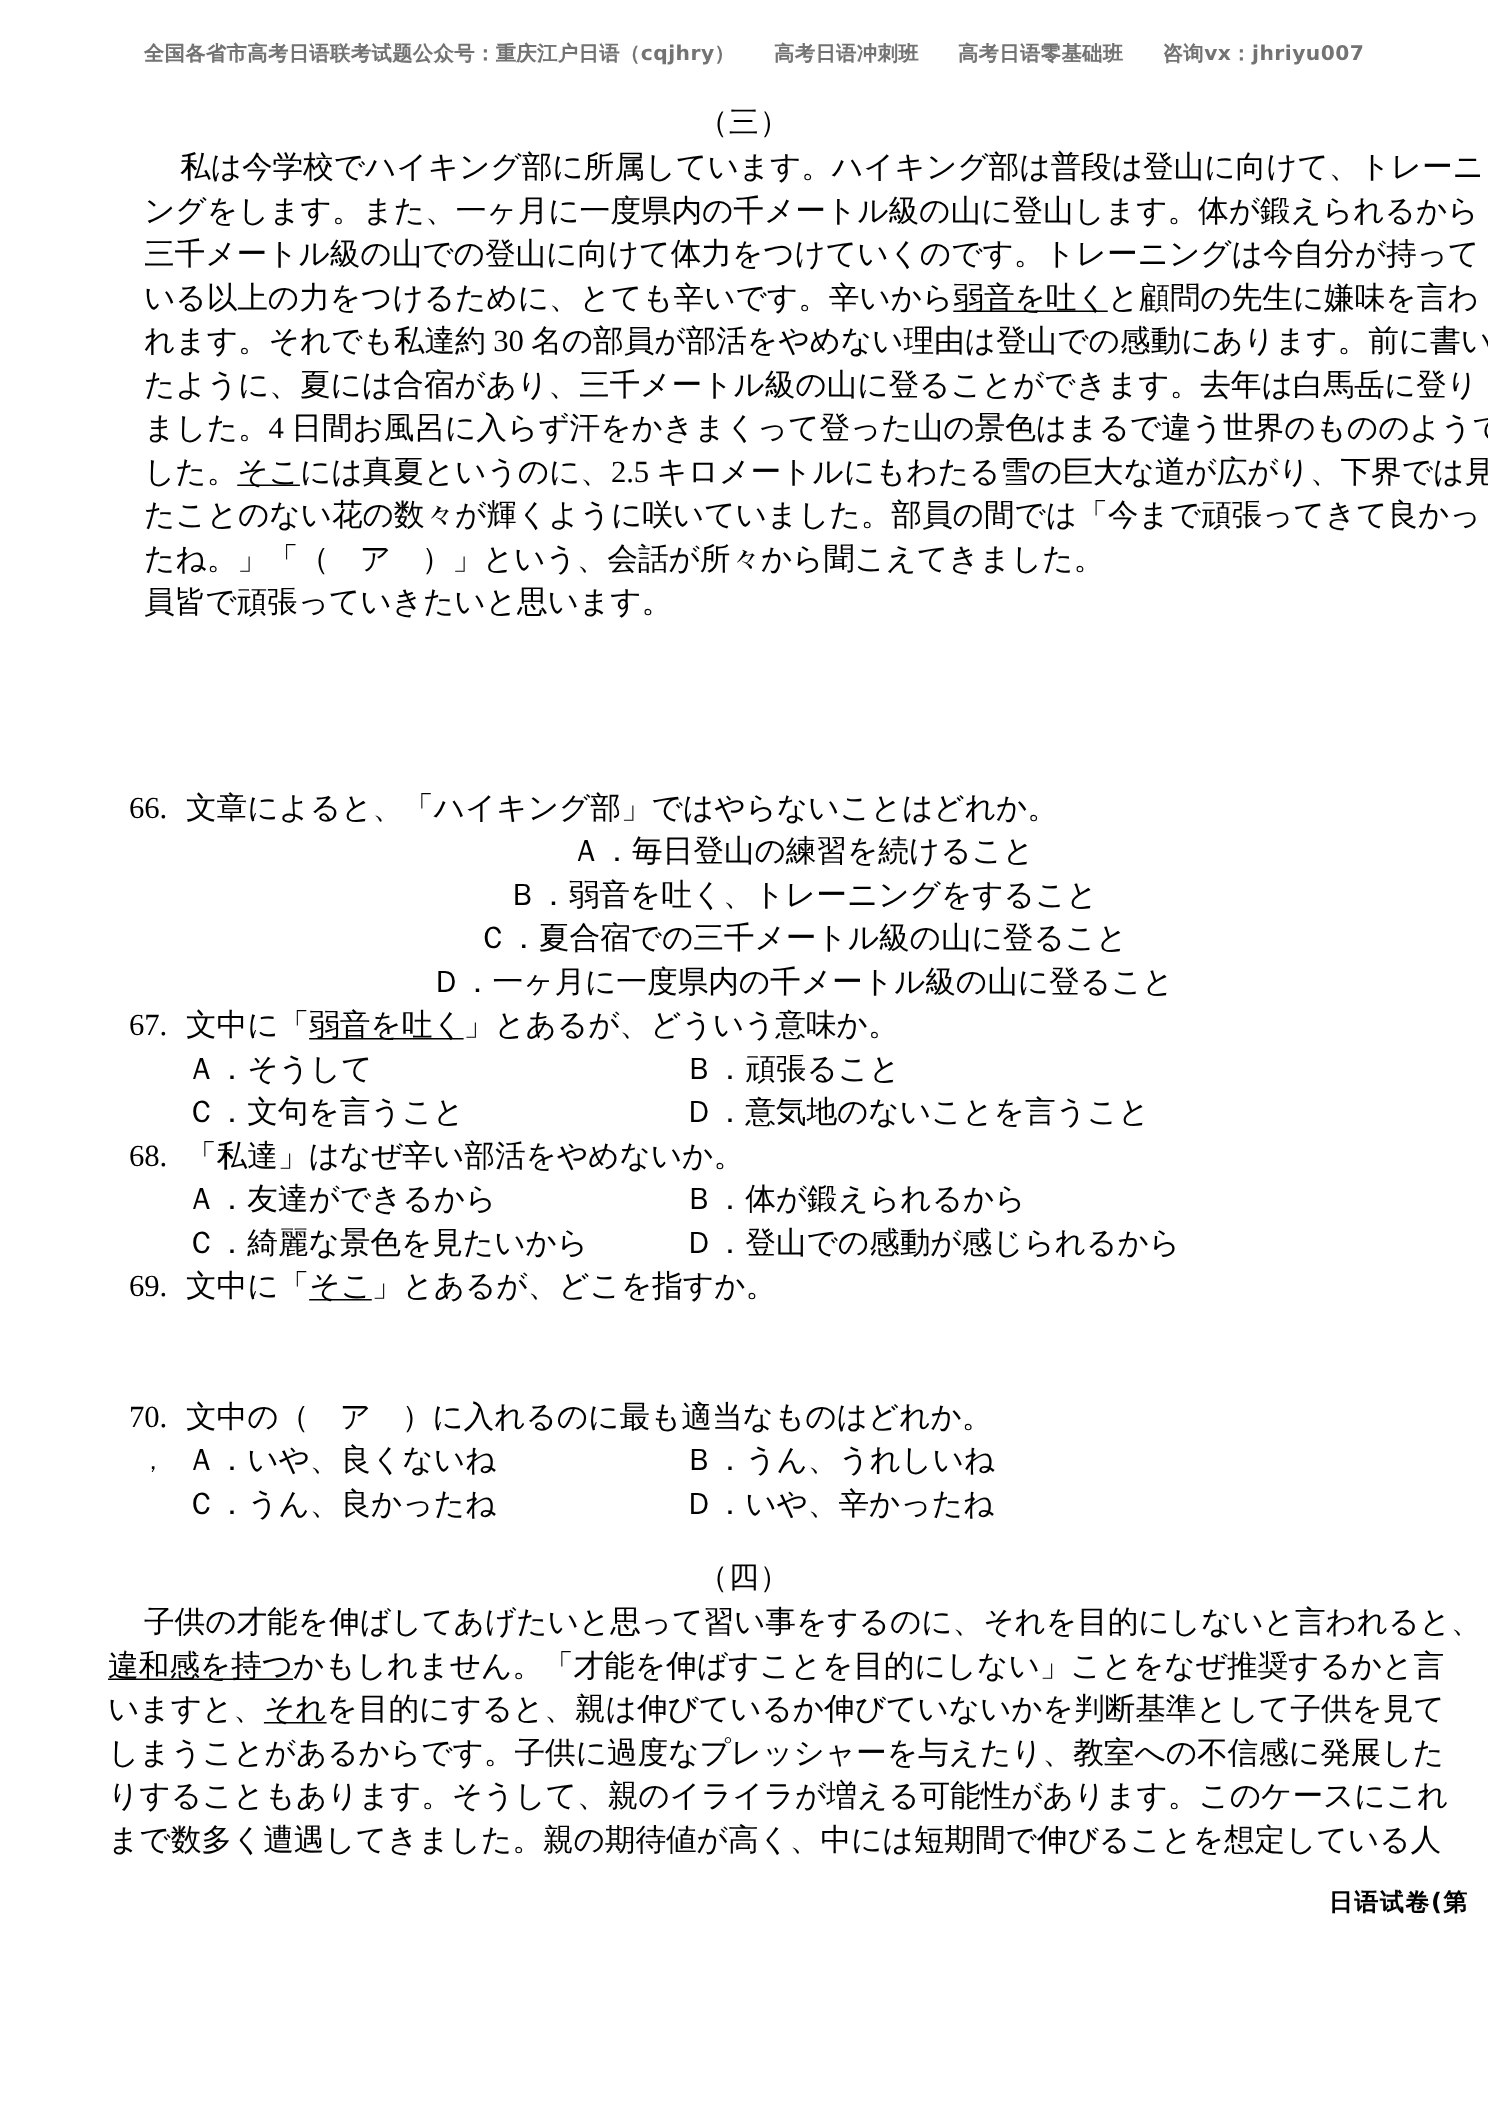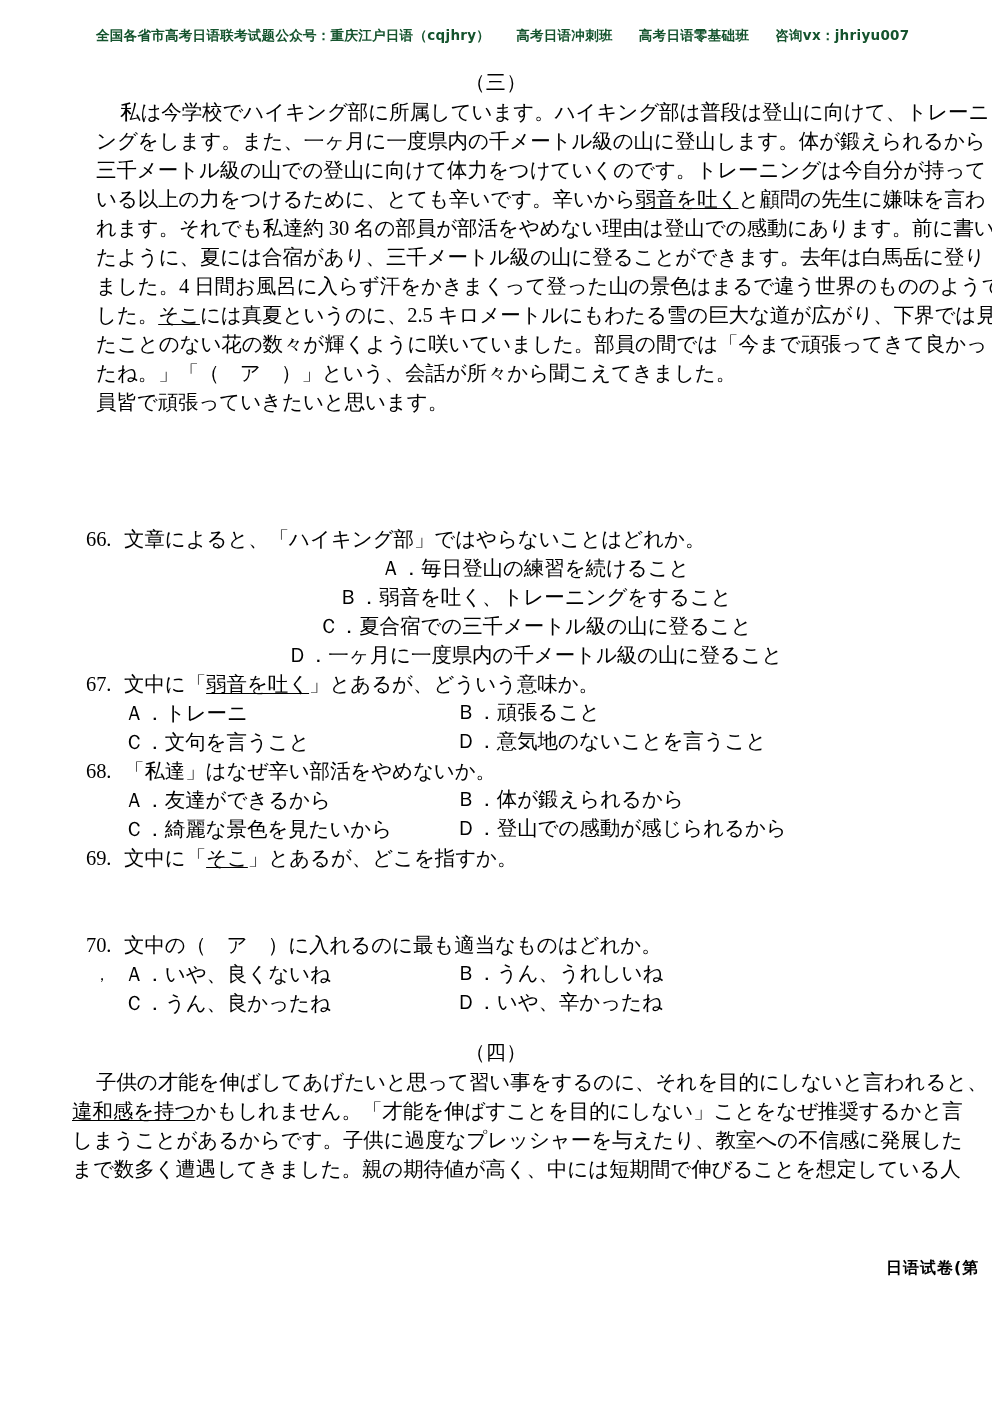--- a/index.html
+++ b/index.html
@@ -26,21 +26,21 @@
   
   .header-line {
     position: absolute;
     top: 27px;
     left: 96px;
     right: 40px;
     font-family: "DejaVu Sans", "Liberation Sans", sans-serif;
     font-size: 13.5px;
     letter-spacing: 0.3px;
     white-space: nowrap;
-    color: #14532d;
+    color: #737373;
     font-weight: 600;
   }
   .header-line .seg { margin-right: 26px; }
   .header-line .seg:last-child { margin-right: 0; }
 
   
   .section-label {
     text-align: center;
     font-size: 20px;
     line-height: 29px;
@@ -101,21 +101,21 @@
     white-space: nowrap;
     position: relative;
     height: 29px;
   }
   .opts-grid .ocell {
     position: absolute;
     top: 0;
     white-space: nowrap;
   }
   .opts-grid .c1 { left: 38px; }
-  .opts-grid .c2 { left: 370px; font-family: Liberation Mono, monospace; }
+  .opts-grid .c2 { left: 370px; }
 
   .stray-comma {
     position: absolute;
     font-size: 16px;
     line-height: 29px;
   }
 
   
   #region-three-label { position: absolute; top: 68px;  left: 0;   width: 992px; }
   #region-three-body  { position: absolute; top: 98px;  left: 96px; width: 824px; }
@@ -180,21 +180,21 @@
       <span class="opt">Ｂ．弱音を吐く、トレーニングをすること</span>
       <span class="opt">Ｃ．夏合宿での三千メートル級の山に登ること</span>
       <span class="opt">Ｄ．一ヶ月に一度県内の千メートル級の山に登ること</span>
     </div>
   </div>
 
   <div id="q67" class="qblock">
     <div class="qstem"><span class="qnum">67.</span><span>文中に「</span><u>弱音を吐く</u><span>」とあるが、どういう意味か。</span></div>
     <div class="opts-grid">
       <span class="orow">
-        <span class="ocell c1">Ａ．トレーニ</span>
+        <span class="ocell c1">Ａ．そうして</span>
         <span class="ocell c2">Ｂ．頑張ること</span>
       </span>
       <span class="orow">
         <span class="ocell c1">Ｃ．文句を言うこと</span>
         <span class="ocell c2">Ｄ．意気地のないことを言うこと</span>
       </span>
     </div>
   </div>
 
   <div id="q68" class="qblock">
@@ -229,21 +229,23 @@
       </span>
     </div>
   </div>
 
   <div id="region-four-label" class="section-label">（四）</div>
 
   <div id="region-four-body" class="passage">
     <p>
       <span class="ln"><span class="indent"></span><span>子供の才能を伸ばしてあげたいと思って習い事をするのに、それを目的にしないと言われると、</span></span>
       <span class="ln"><u>違和感を持つ</u><span>かもしれません。「才能を伸ばすことを目的にしない」ことをなぜ推奨するかと言</span></span>
+      <span class="ln"><span>いますと、</span><u>それ</u><span>を目的にすると、親は伸びているか伸びていないかを判断基準として子供を見て</span></span>
       <span class="ln"><span>しまうことがあるからです。子供に過度なプレッシャーを与えたり、教室への不信感に発展した</span></span>
+      <span class="ln"><span>りすることもあります。そうして、親のイライラが増える可能性があります。このケースにこれ</span></span>
       <span class="ln"><span>まで数多く遭遇してきました。親の期待値が高く、中には短期間で伸びることを想定している人</span></span>
     </p>
   </div>
 
   <div class="footer">
     <span class="inner">日语试卷(第</span>
   </div>
 
 </div>
 

